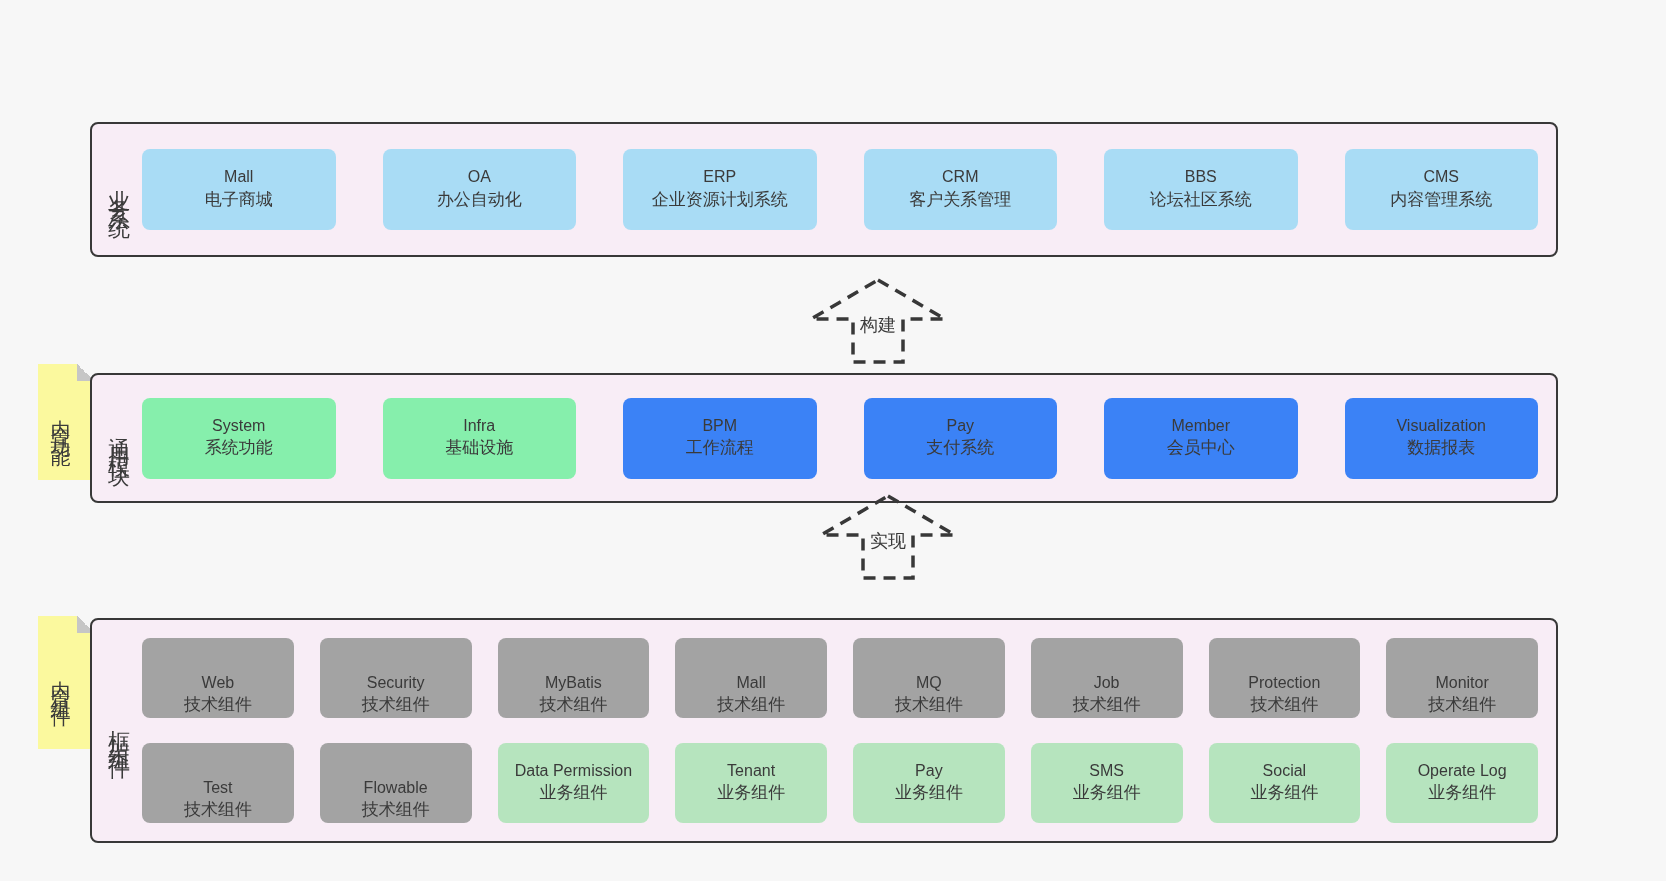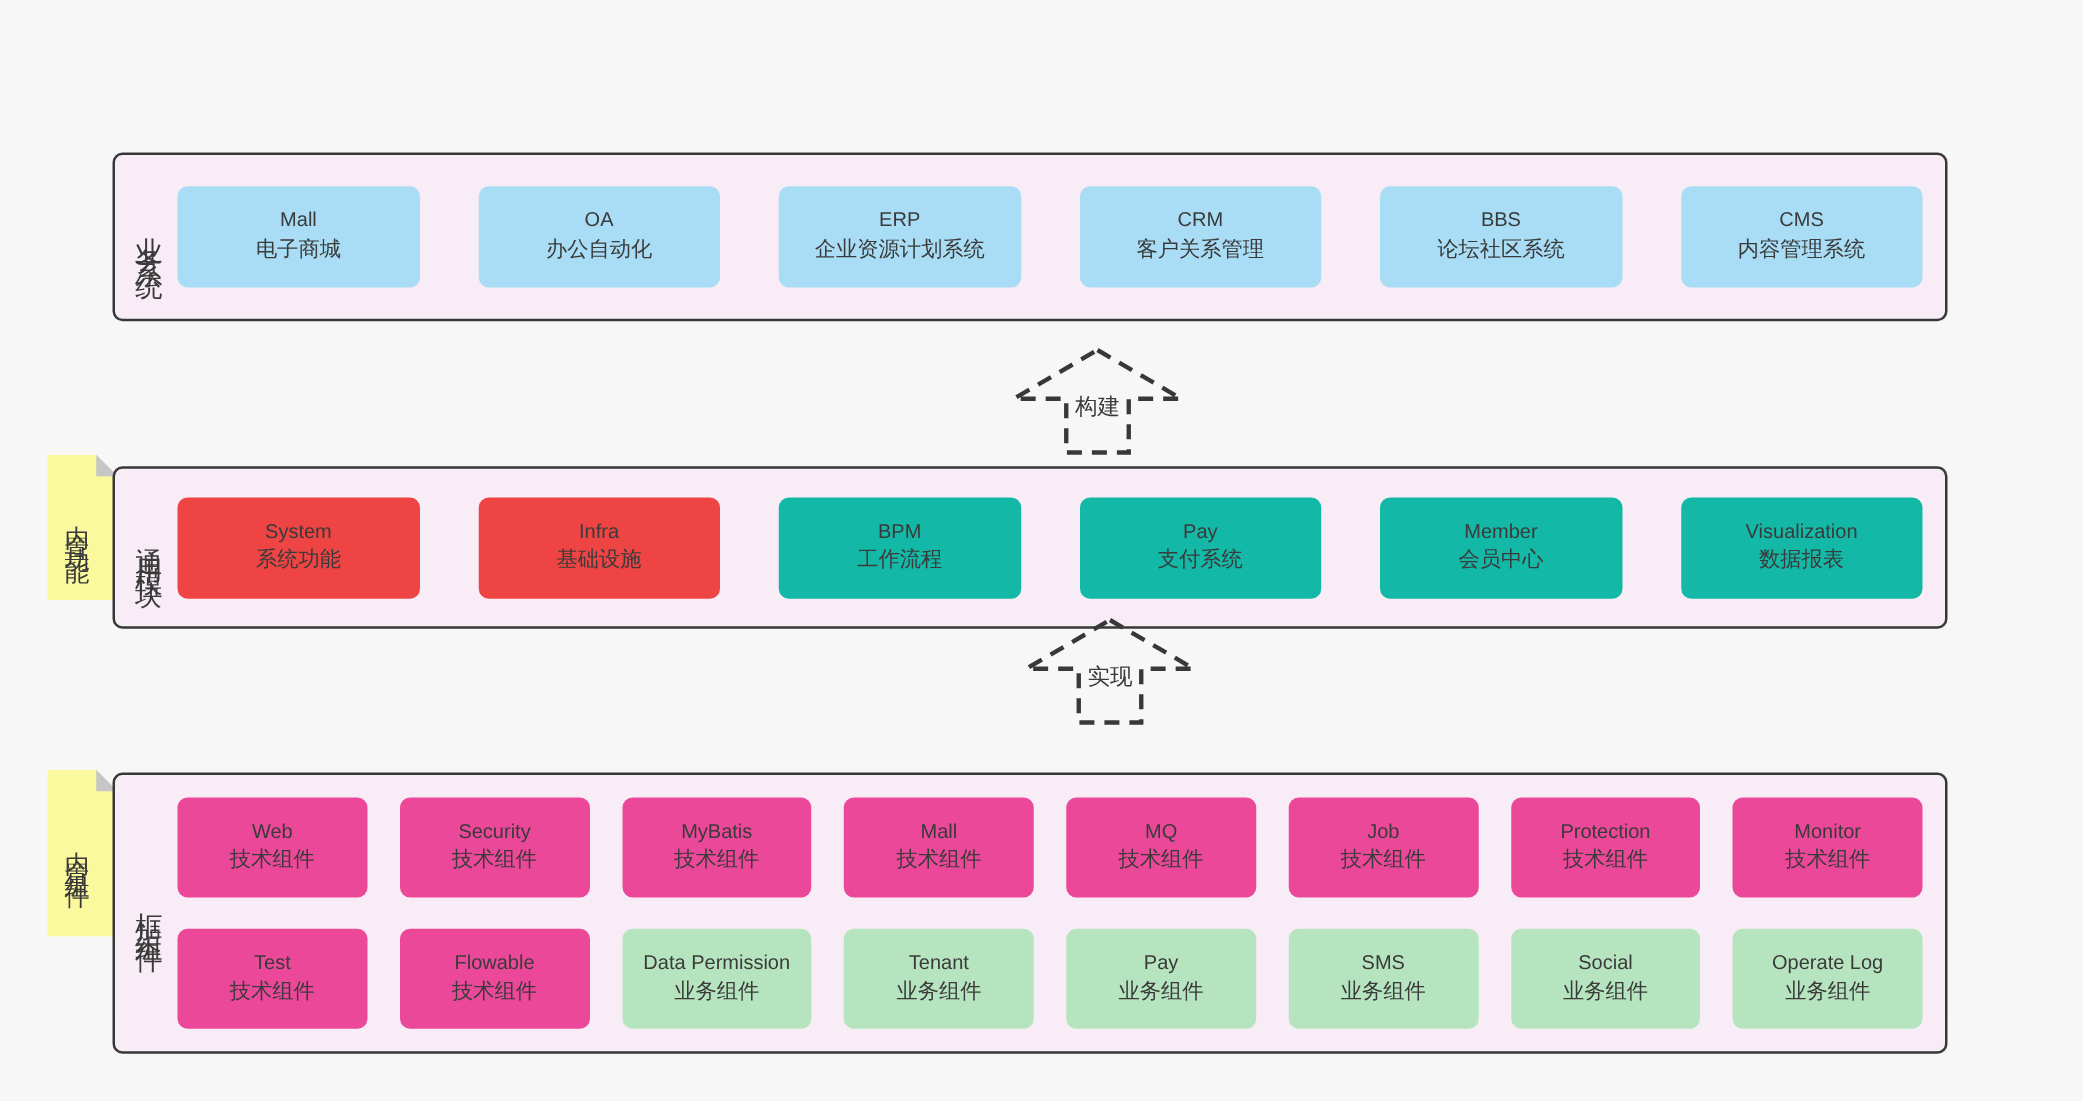--- a/index.html
+++ b/index.html
@@ -65,23 +65,23 @@
     padding: 0 14px;
     box-sizing: border-box;
   }
   .layer-boxes .box { height: 81px; }
   .layer-grid  .box { height: 80px; }
 
   .box-name { font-size: 16px; line-height: 1.35; }
   .box-desc { font-size: 17px; line-height: 1.45; }
 
   .blue       { background: #a9dcf5; }
-  .red        { background: #ef4444; }
-  .pink       { background: #14b8a6; }
-  .green      { background: #ec4899; }
+  .red        { background: #86efac; }
+  .pink       { background: #3b82f6; }
+  .green      { background: #a3a3a3; justify-content: flex-end; }
   .lightgreen { background: #b6e4be; }
 
   
   .note {
     position: absolute;
     left: 38px;
     width: 56px;
     background: #fbf99e;
     display: flex;
     justify-content: center;

